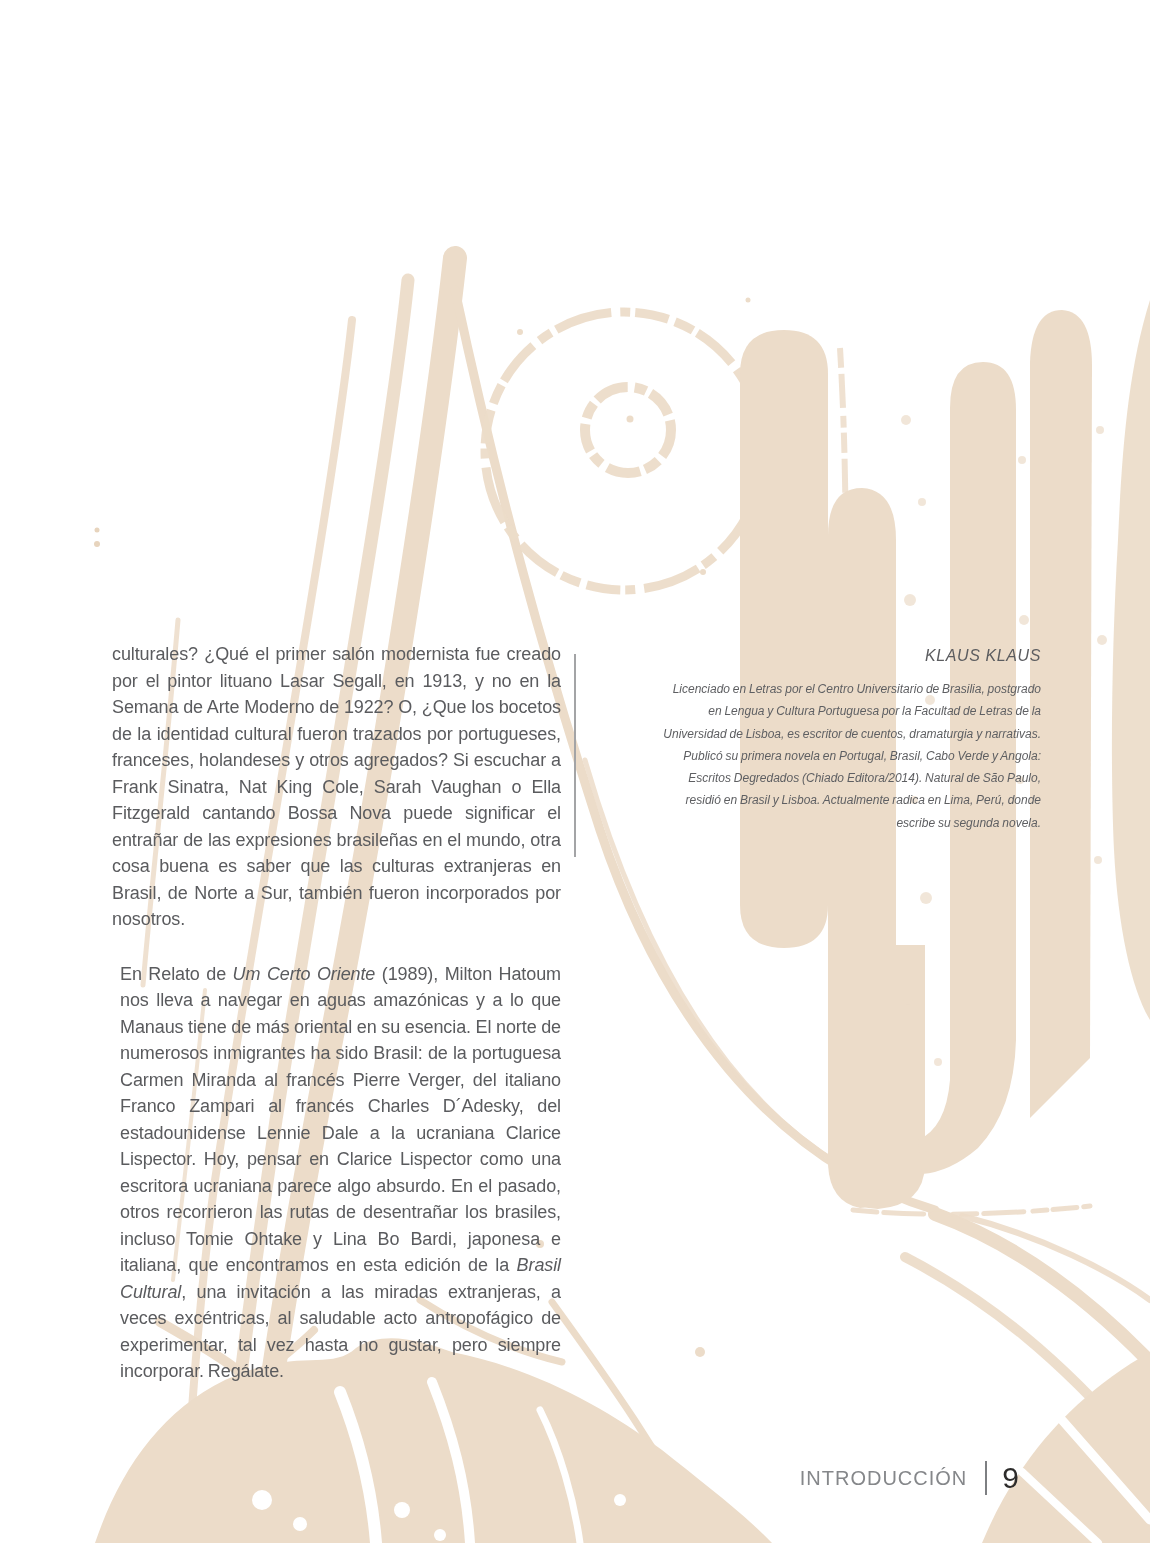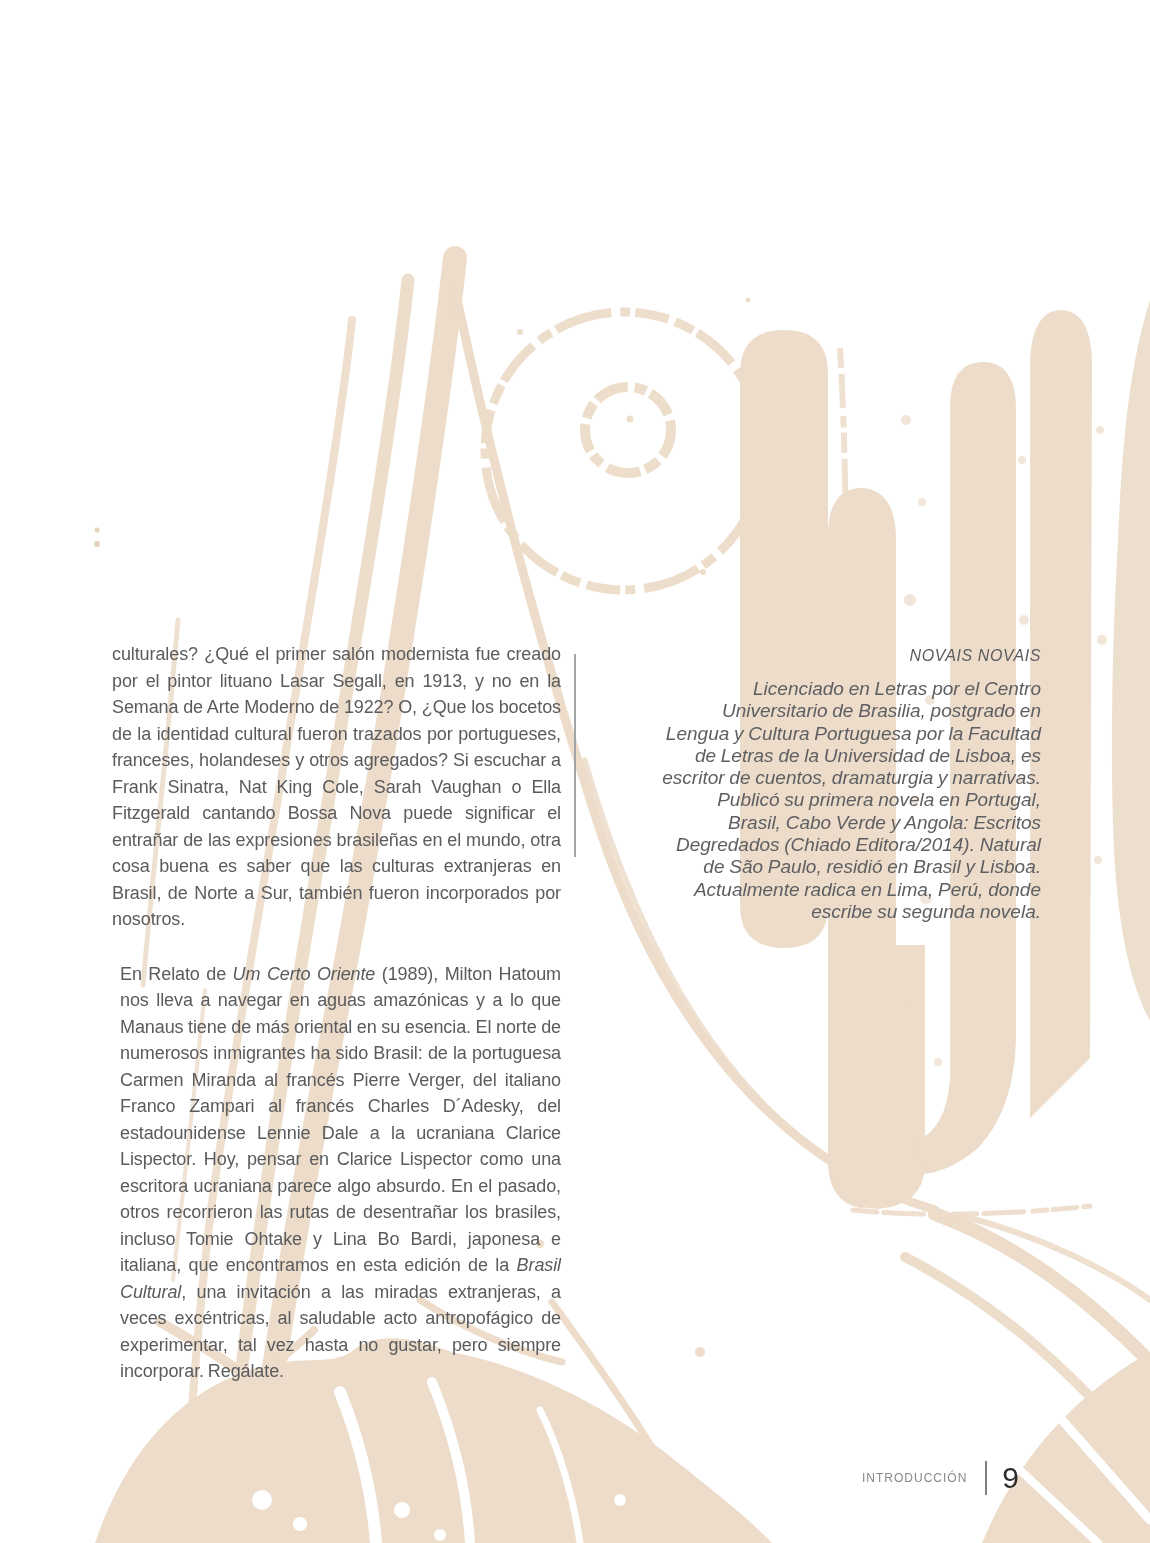--- a/index.html
+++ b/index.html
@@ -32,30 +32,30 @@
   
   .bio{
     position:absolute;left:660px;top:646px;width:381px;
     text-align:right;color:#5e5f62;font-style:italic;
   }
   .bio .name{
     font-size:16px;letter-spacing:0.6px;line-height:20px;margin:0 0 12px 0;
     color:#5b5c5f;
   }
   .bio .text{
-    font-size:19px;line-height:22.3px;margin:0;word-spacing:-0.5px;
+    font-size:12px;line-height:22.3px;margin:0;word-spacing:-0.5px;
   }
 
   
   .footer{
     position:absolute;top:1459px;right:131px;height:38px;
     display:flex;align-items:center;
   }
   .footer .section{
-    font-size:12px;letter-spacing:1px;color:#85878a;line-height:38px;
+    font-size:20px;letter-spacing:1px;color:#85878a;line-height:38px;
   }
   .footer .rule{
     width:2px;height:34px;background:#7d7f82;margin:0 15px 0 18px;
   }
   .footer .pagenum{
     font-size:30px;color:#2d2c2b;line-height:38px;
   }
 </style>
 </head>
 <body>
@@ -166,21 +166,21 @@
     <div class="article">
       <p>culturales? ¿Qué el primer salón modernista fue creado por el pintor lituano Lasar Segall, en 1913, y no en la Semana de Arte Moderno de 1922? O, ¿Que los bocetos de la identidad cultural fueron trazados por portugueses, franceses, holandeses y otros agregados? Si escuchar a Frank Sinatra, Nat King Cole, Sarah Vaughan o Ella Fitzgerald cantando Bossa Nova puede significar el entrañar de las expresiones brasileñas en el mundo, otra cosa buena es saber que las culturas extranjeras en Brasil, de Norte a Sur, también fueron incorporados por nosotros.</p>
       <p>
         <span>En Relato de </span><span class="it">Um Certo Oriente</span><span> (1989), Milton Hatoum nos lleva a navegar en aguas amazónicas y a lo que Manaus tiene de más oriental en su esencia. El norte de numerosos inmigrantes ha sido Brasil: de la portuguesa Carmen Miranda al francés Pierre Verger, del italiano Franco Zampari al francés Charles D´Adesky, del estadounidense Lennie Dale a la ucraniana Clarice Lispector. Hoy, pensar en Clarice Lispector como una escritora ucraniana parece algo absurdo. En el pasado, otros recorrieron las rutas de desentrañar los brasiles, incluso Tomie Ohtake y Lina Bo Bardi, japonesa e italiana, que encontramos en esta edición de la </span><span class="it">Brasil Cultural</span><span>, una invitación a las miradas extranjeras, a veces excéntricas, al saludable acto antropofágico de experimentar, tal vez hasta no gustar, pero siempre incorporar. Regálate.</span>
       </p>
     </div>
 
     <div class="col-rule"></div>
 
     <div class="bio">
-      <p class="name">NOVAIS NOVAIS</p>
+      <p class="name">KLAUS KLAUS</p>
       <p class="text">Licenciado en Letras por el Centro Universitario de Brasilia, postgrado en Lengua y Cultura Portuguesa por la Facultad de Letras de la Universidad de Lisboa, es escritor de cuentos, dramaturgia y narrativas. Publicó su primera novela en Portugal, Brasil, Cabo Verde y Angola: Escritos Degredados (Chiado Editora/2014). Natural de São Paulo, residió en Brasil y Lisboa. Actualmente radica en Lima, Perú, donde escribe su segunda novela.</p>
     </div>
 
     <div class="footer">
       <span class="section">INTRODUCCIÓN</span>
       <span class="rule"></span>
       <span class="pagenum">9</span>
     </div>
 
   </div>

